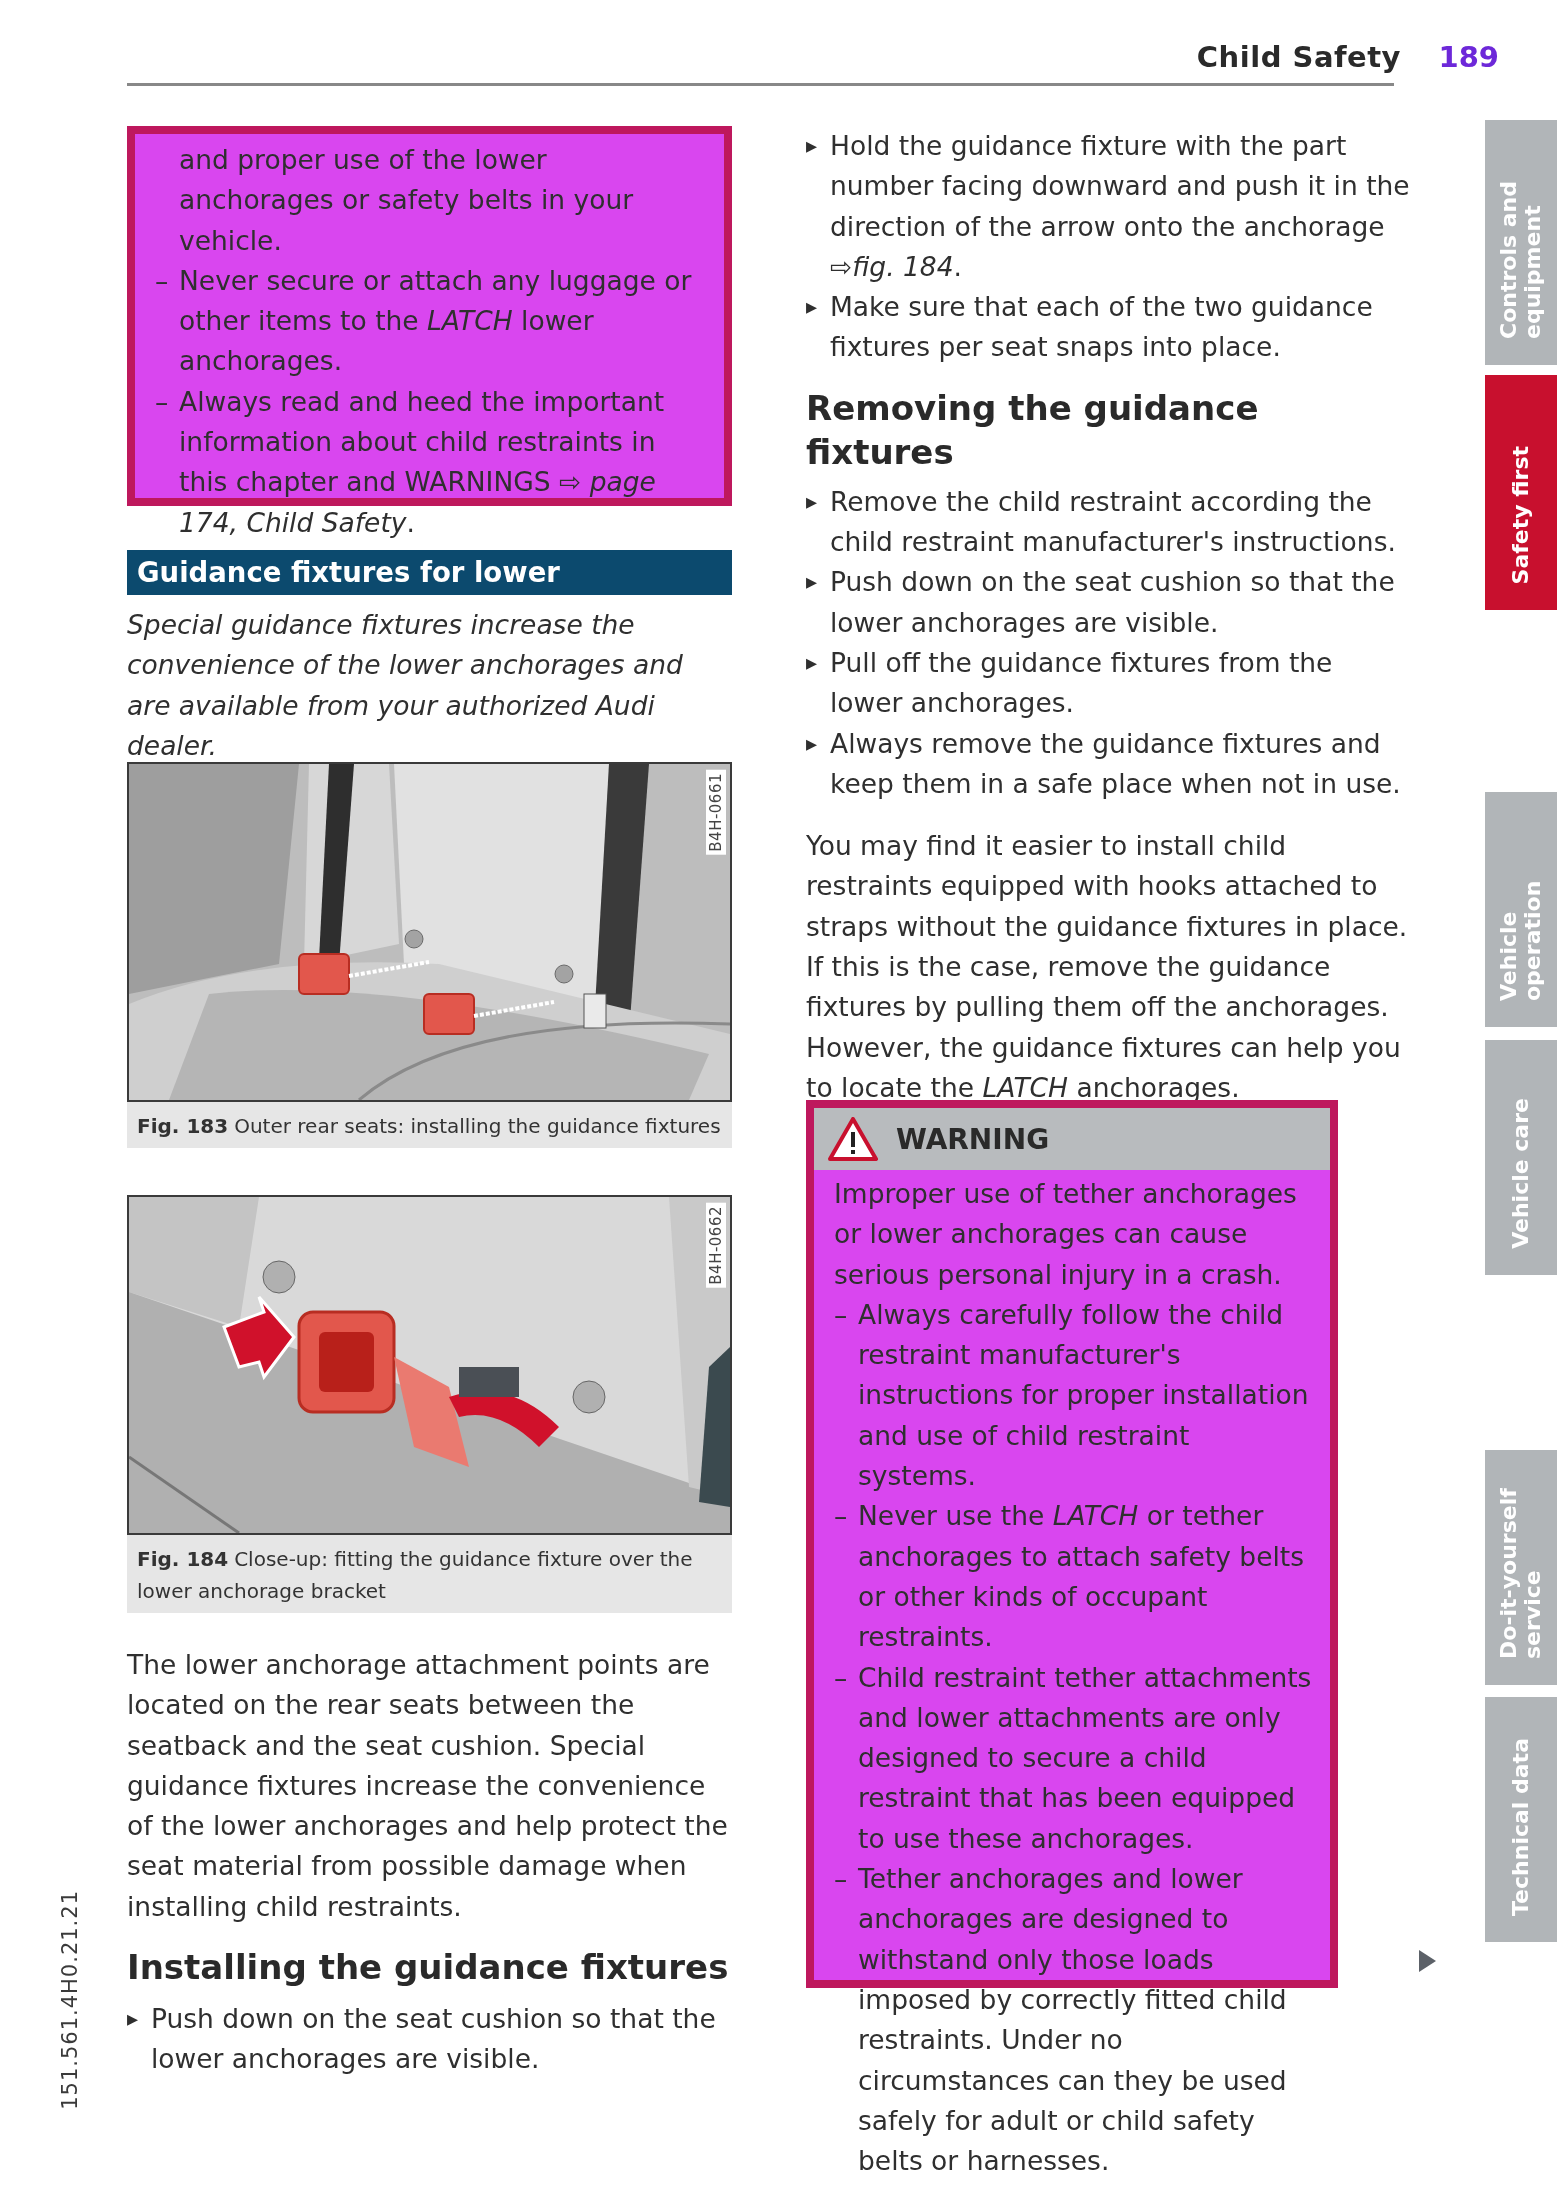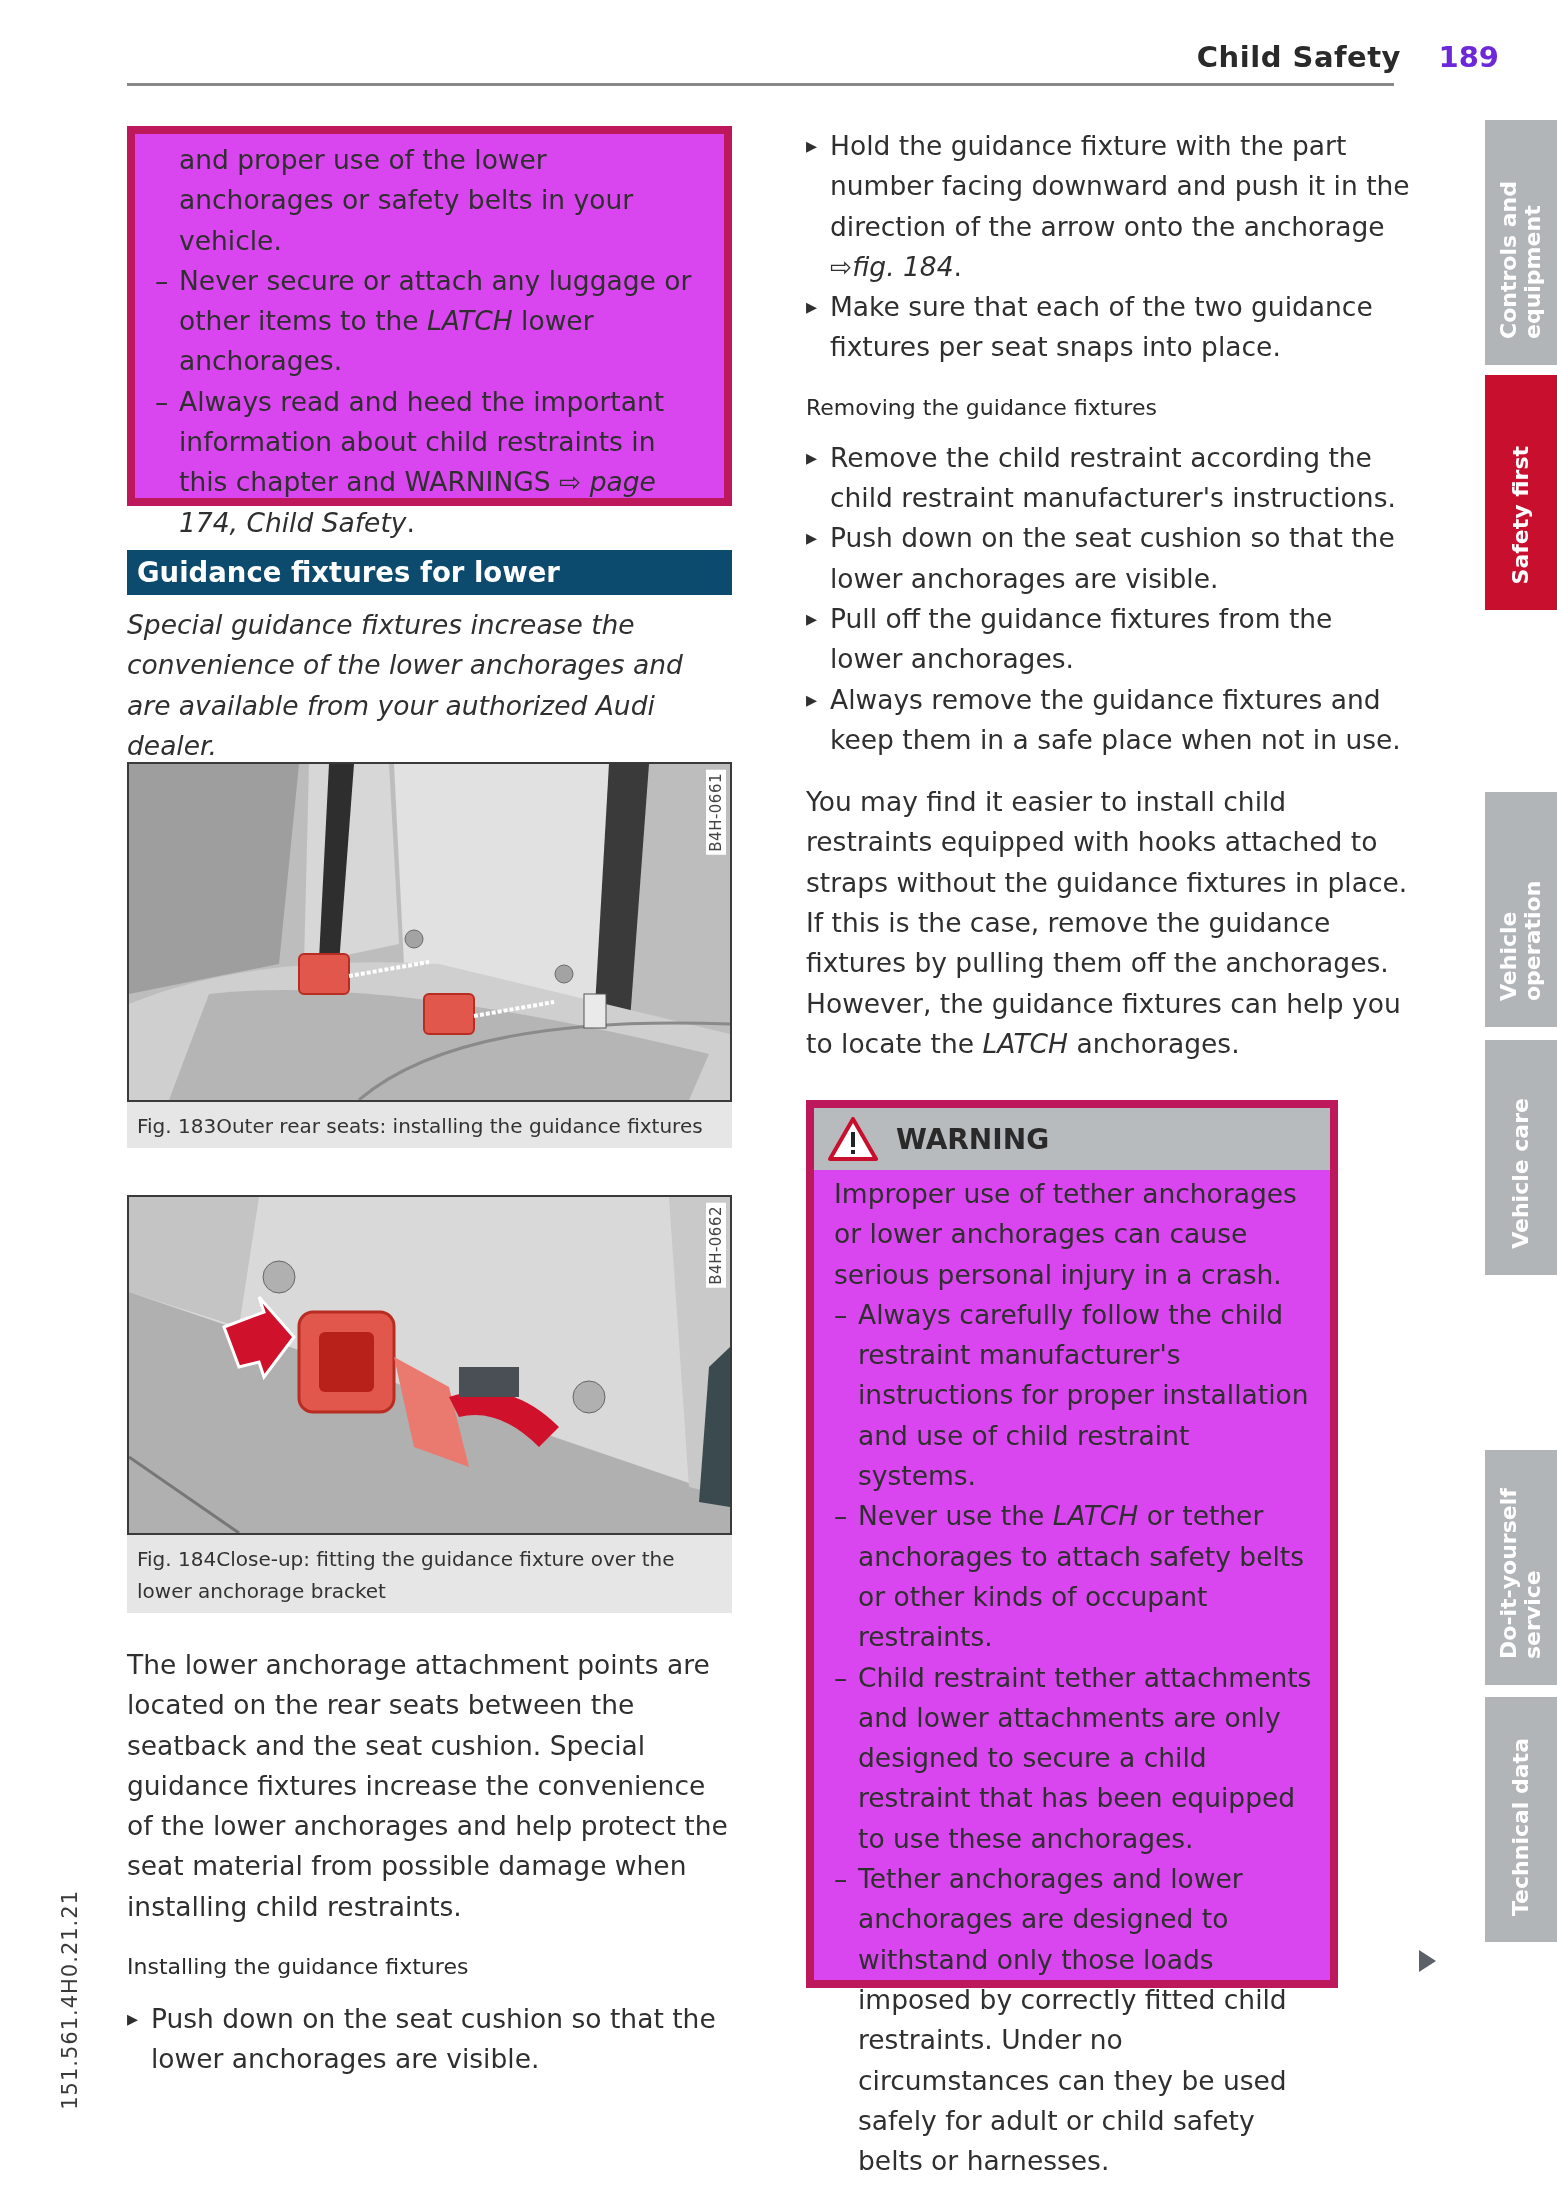--- a/index.html
+++ b/index.html
@@ -21,24 +21,24 @@
   .dash-item::before { content: "–"; position: absolute; left: 0; top: 0; }
   .cont { padding-left: 24px; }
 
   .red-bar { position: absolute; left: 127px; top: 550px; width: 605px; height: 45px; background: #0c4a6e; color: #fff; font-size: 27.5px; font-weight: bold; line-height: 45px; padding-left: 10px; }
   .intro { position: absolute; left: 127px; top: 605px; width: 605px; }
 
   .figure { position: absolute; left: 127px; width: 605px; background: #e6e6e6; }
   .fig-img { position: relative; width: 605px; height: 340px; border: 2px solid #3a3a3a; background: linear-gradient(160deg, #f2f2f2 0%, #cfcfcf 55%, #a9a9a9 100%); overflow: hidden; }
   .fig-code { position: absolute; right: 4px; top: 6px; writing-mode: vertical-rl; transform: rotate(180deg); font-size: 15px; color: #444; background: #fff; padding: 3px 1px; letter-spacing: 0.5px; }
   .fig-caption { font-size: 20px; line-height: 32px; padding: 8px 10px 6px 10px; color: #333; }
-  .fig-caption b { font-weight: normal; }
+  .fig-caption b { font-weight: bold; margin-right: 6px; }
 
   .body-para { position: absolute; left: 127px; top: 1645px; width: 605px; }
-  .sub-h { font-size: 22px; font-weight: normal; color: #2a2a2a; }
+  .sub-h { font-size: 34px; font-weight: bold; color: #2a2a2a; }
   .bullet { position: relative; padding-left: 24px; }
   .bullet::before { content: "▸"; position: absolute; left: 0; top: 0; font-size: 22px; }
 
   .warn { position: absolute; left: 806px; top: 1100px; width: 532px; height: 888px; }
   .warn-head { height: 62px; background: #b8bbbe; display: flex; align-items: center; padding-left: 14px; }
   .warn-title { font-size: 28px; font-weight: bold; color: #2a2a2a; margin-left: 18px; }
   .warn-body { padding: 4px 16px 0 20px; }
 
   .side-tabs { position: absolute; left: 1485px; top: 0; width: 72px; height: 2208px; }
   .tab { position: absolute; left: 0; width: 72px; background: #b1b5b8; color: #fff; display: flex; align-items: flex-end; justify-content: center; }

